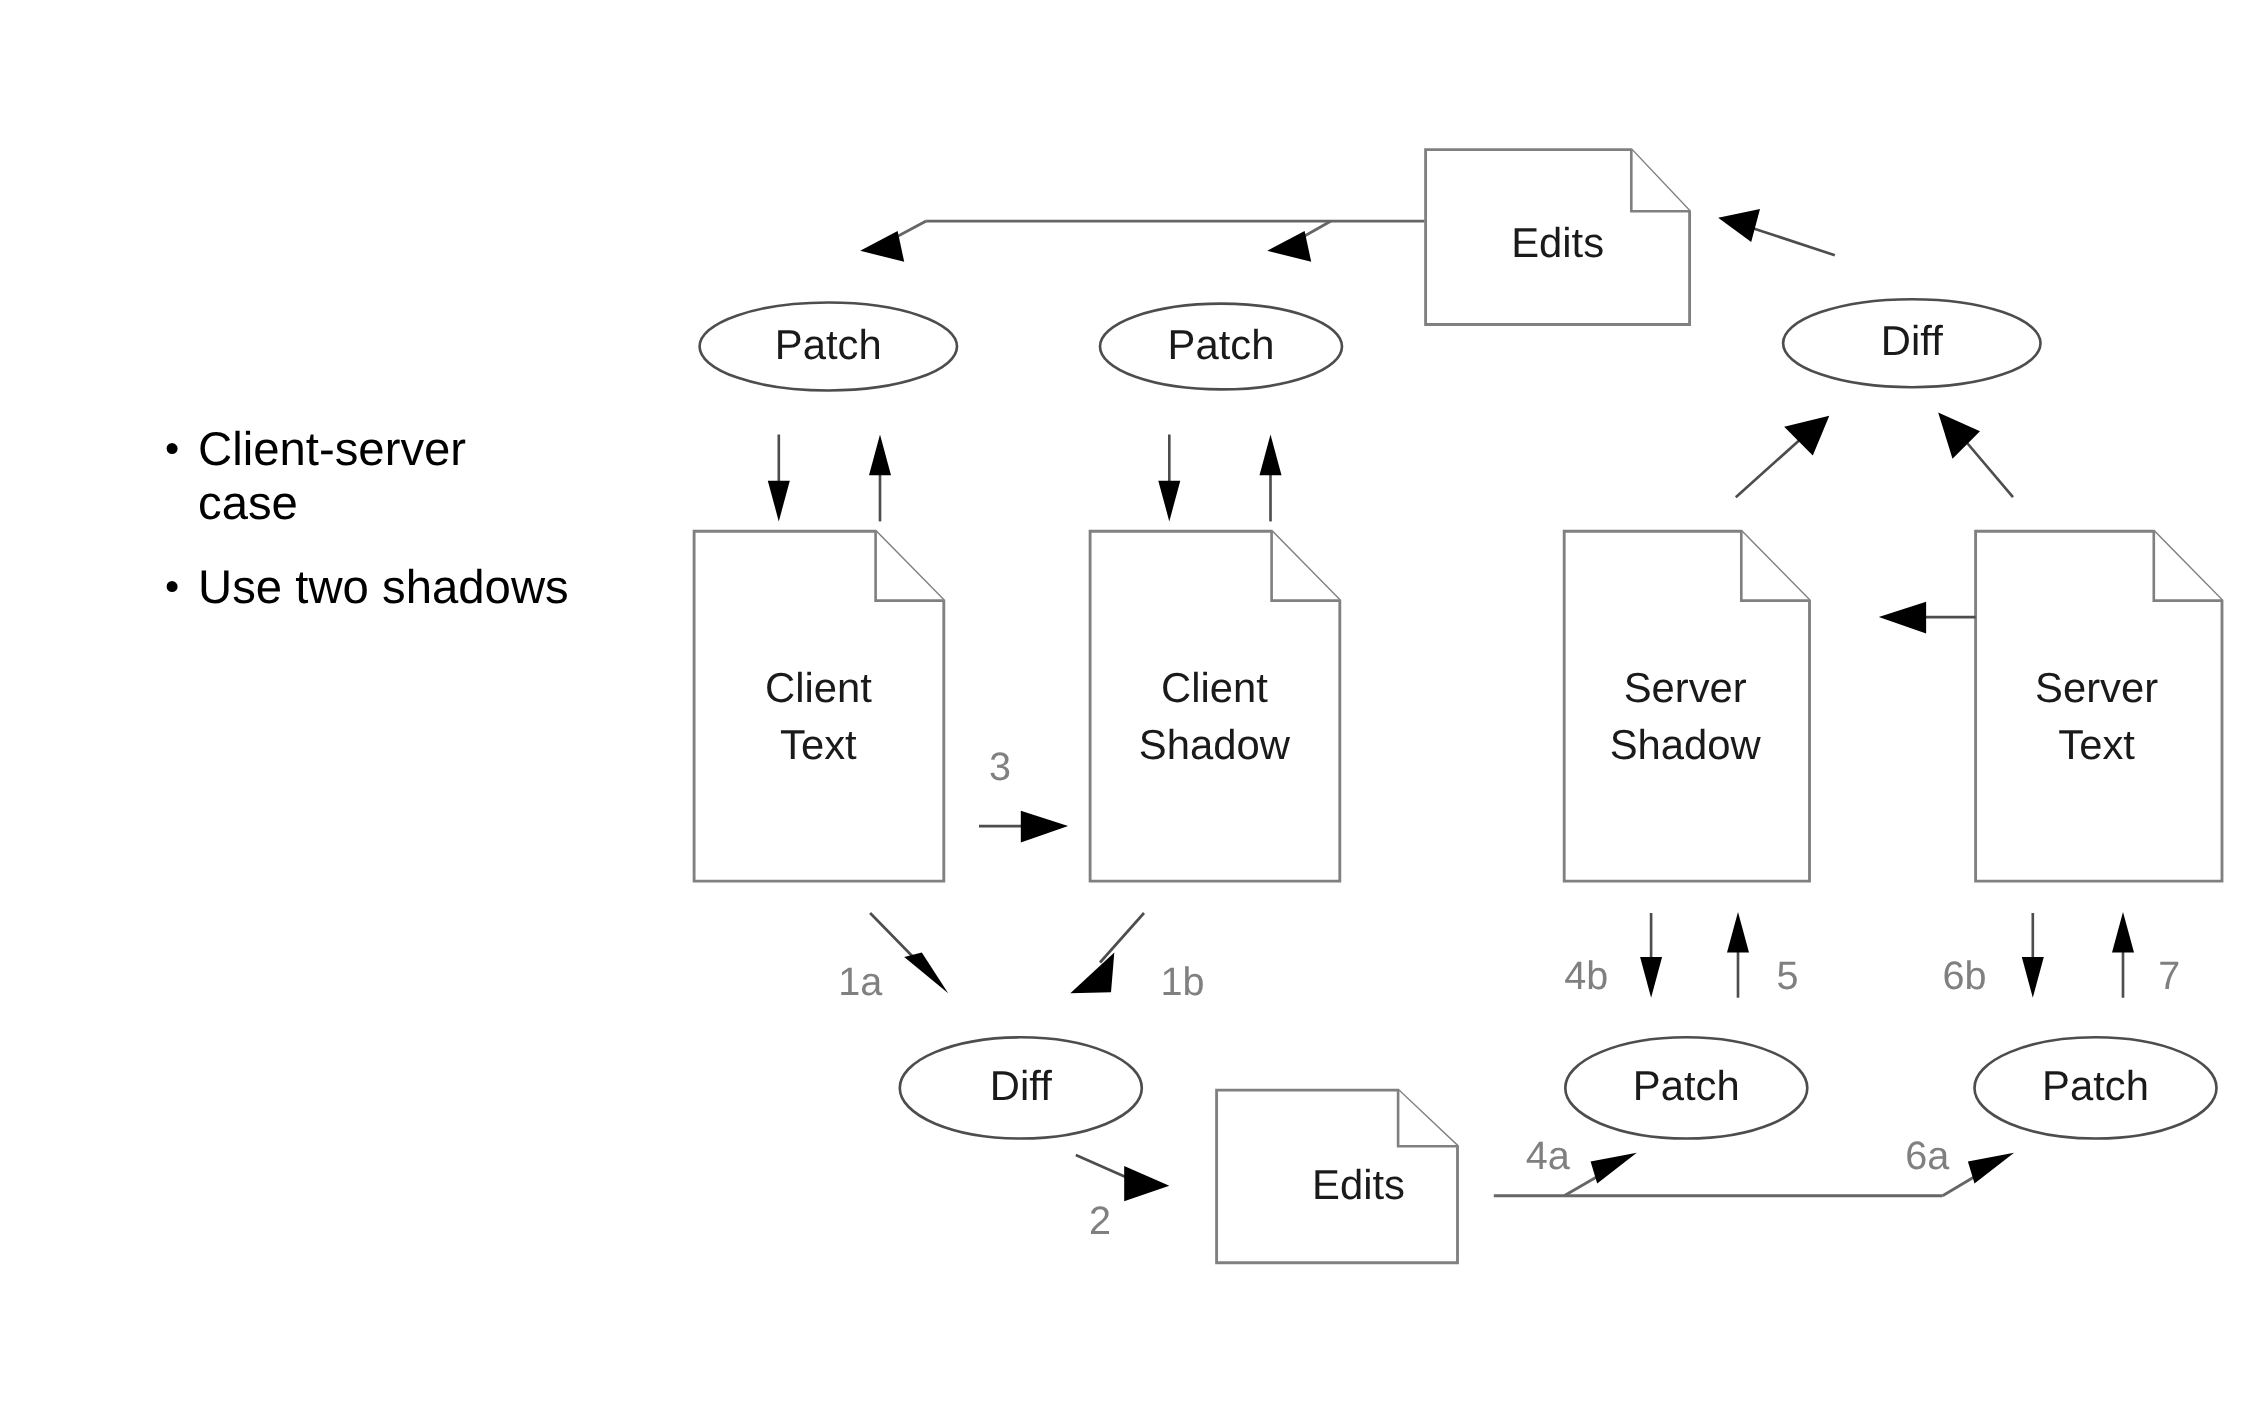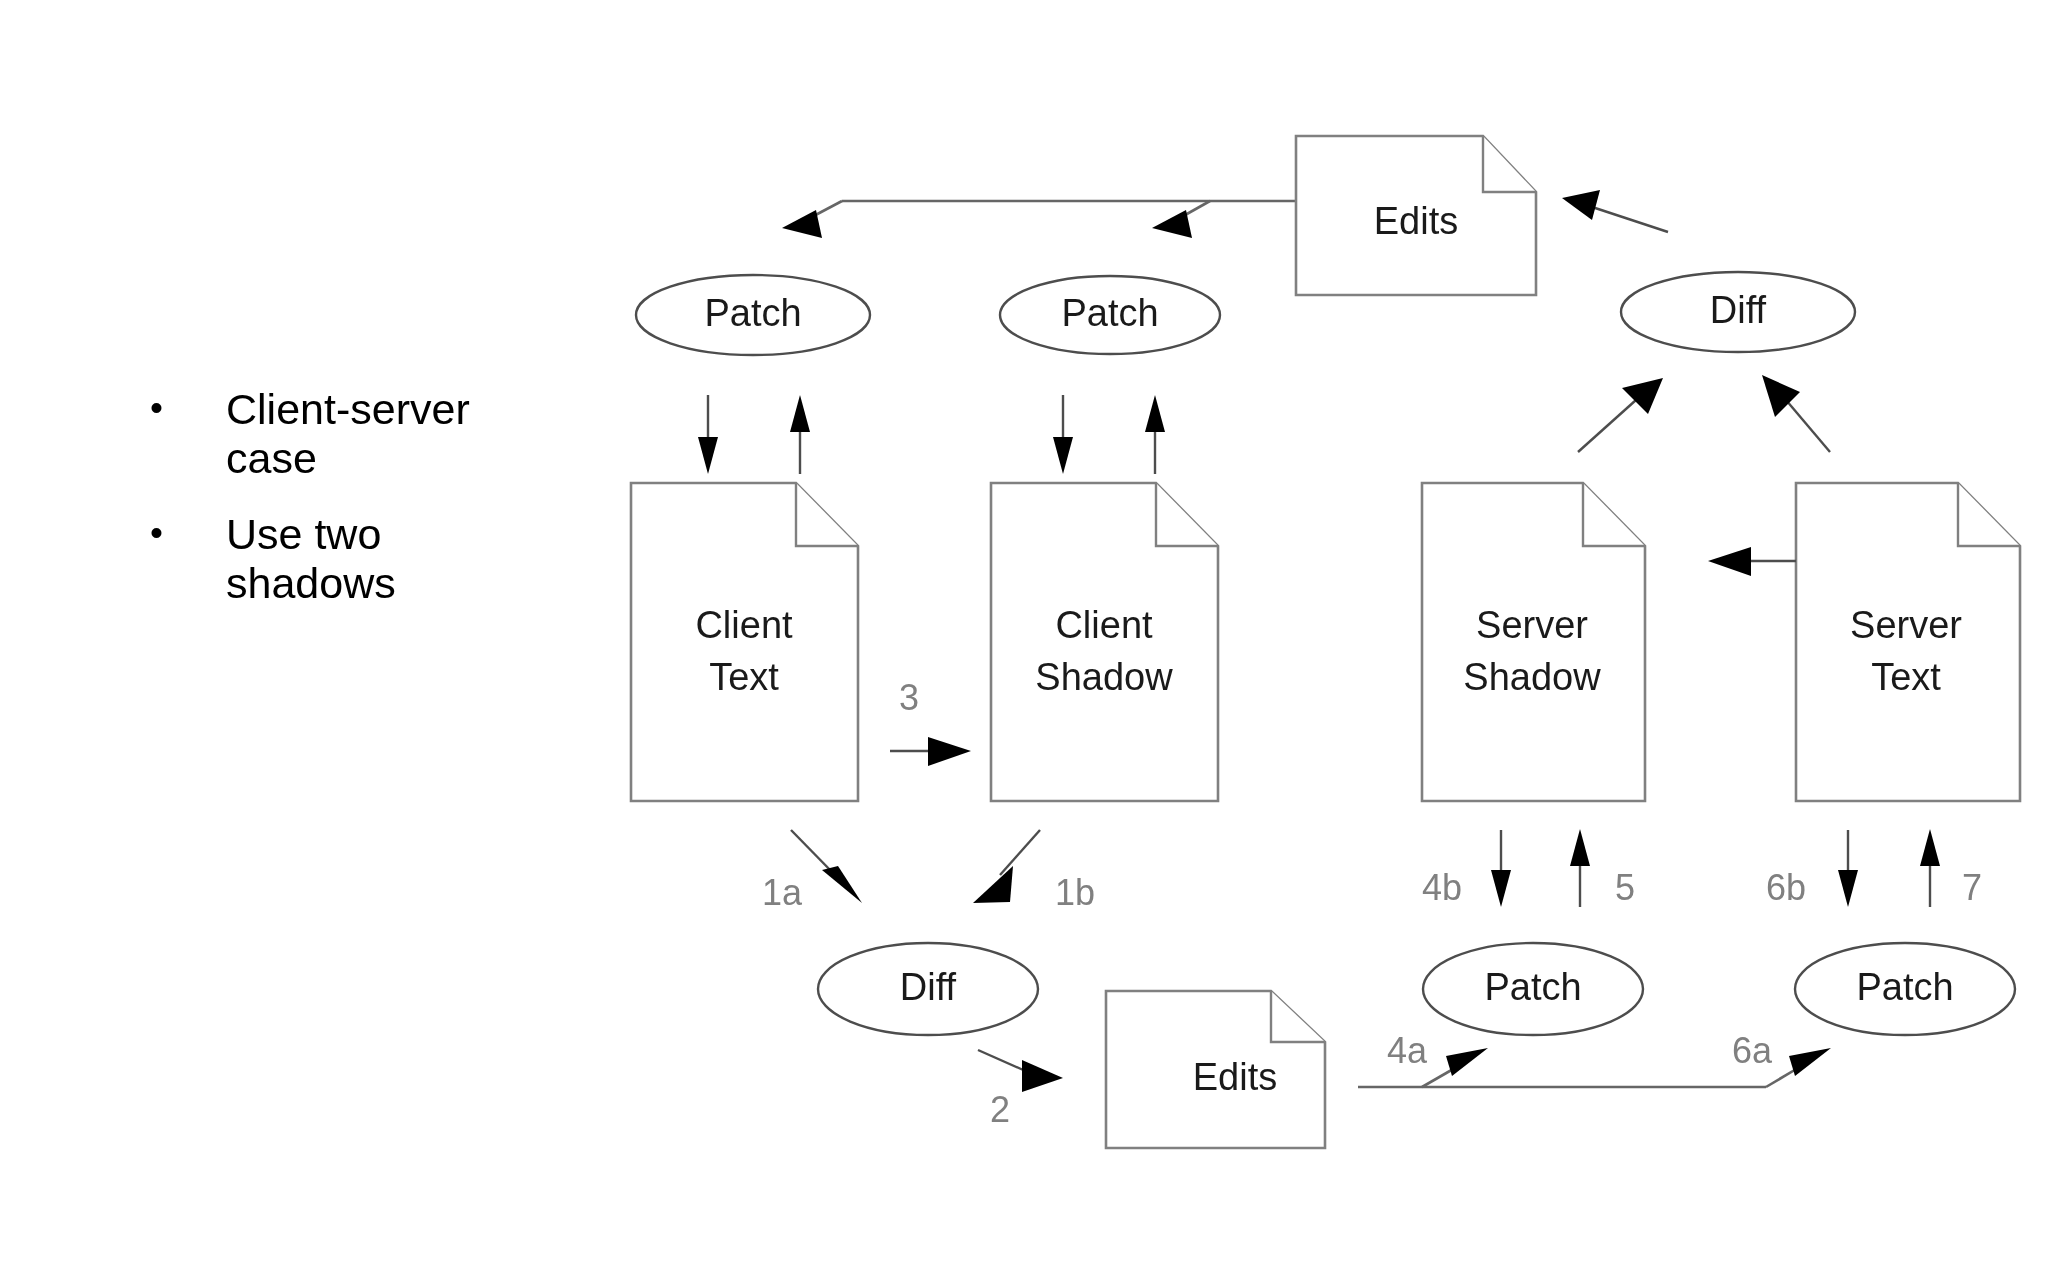--- a/index.html
+++ b/index.html
@@ -40,21 +40,20 @@
   }
   .bullet-dot {
     width: 30px;
     flex: 0 0 30px;
     font-size: 37px;
     line-height: 1.22;
     color: #000000;
   }
   .bullet-text {
     flex: 1 1 auto;
-    margin-left: 46px;
   }
   
   #diagram {
     position: absolute;
     left: 0;
     top: 0;
     width: 2048px;
     height: 1280px;
   }
   .doc-shape {

